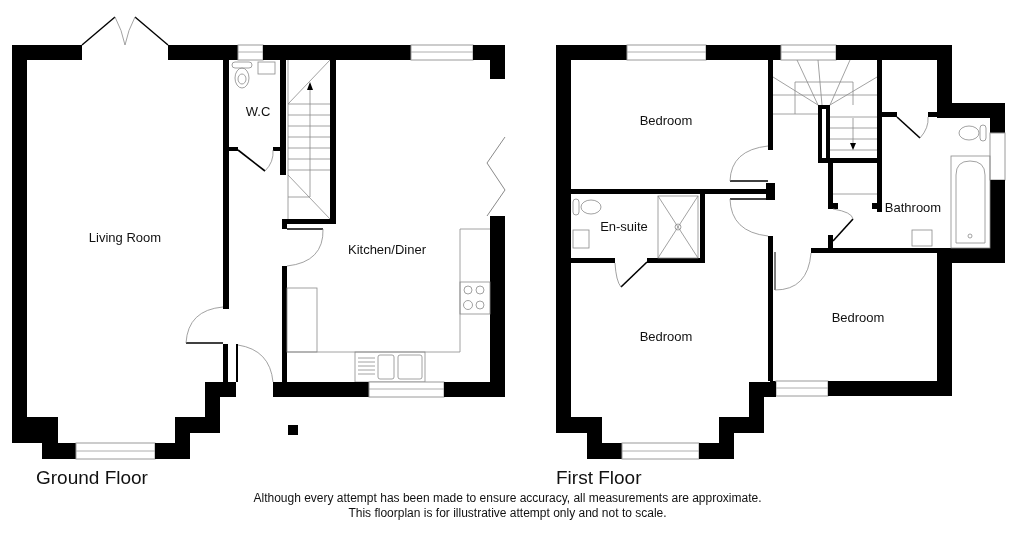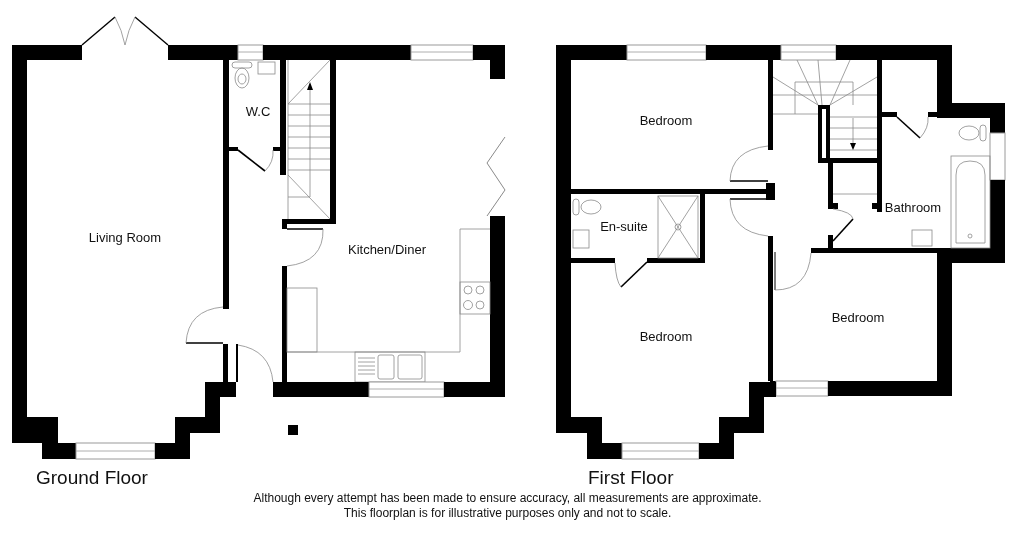--- a/index.html
+++ b/index.html
@@ -255,18 +255,18 @@
 
     <text class="room-label" x="666" y="125">Bedroom</text>
     <text class="room-label" x="624" y="231">En-suite</text>
     <text class="room-label" x="913" y="212">Bathroom</text>
     <text class="room-label" x="666" y="341">Bedroom</text>
     <text class="room-label" x="858" y="322">Bedroom</text>
   </g>
 </svg>
 
 <div class="floor-title" style="left:14px; top:467px;margin-left:22px;">Ground Floor</div>
-<div class="floor-title" style="left:588px; top:467px;">First Floor</div>
+<div class="floor-title" style="left:556px; top:467px;">First Floor</div>
 
 <div class="disclaimer">
   <div>Although every attempt has been made to ensure accuracy, all measurements are approximate.</div>
-  <div>This floorplan is for illustrative purposes only and not to scale.</div>
+  <div>This floorplan is for illustrative attempt only and not to scale.</div>
 </div>
 
 </body></html>

